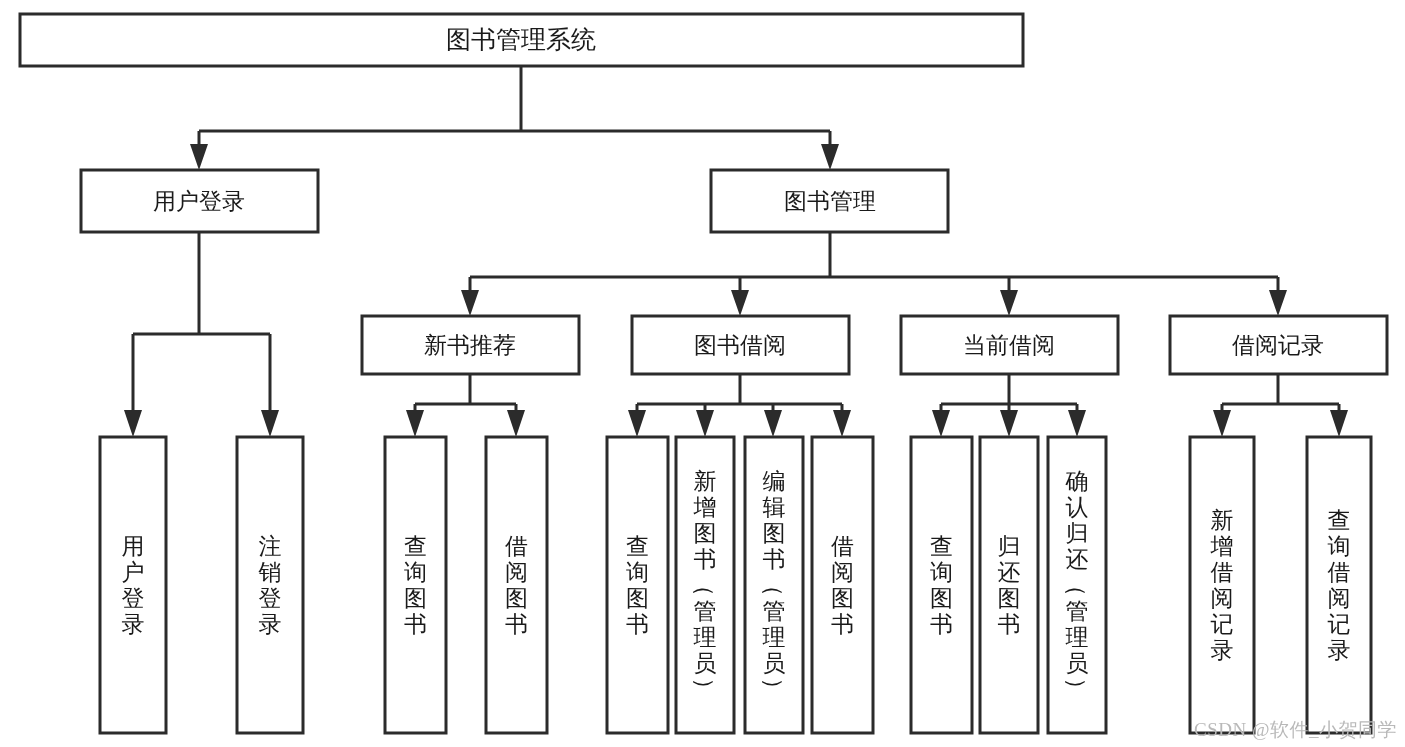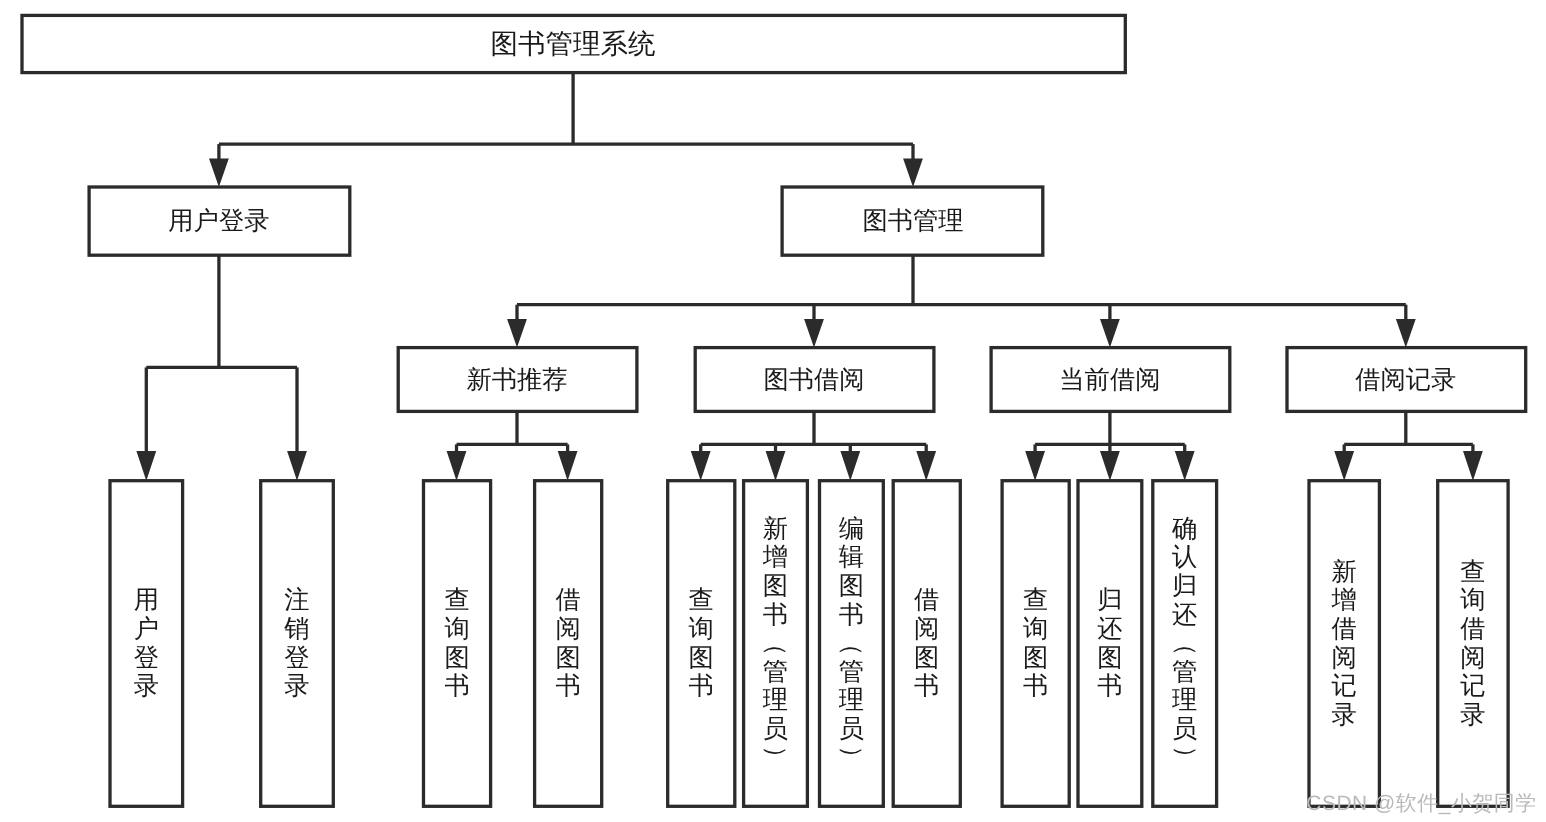--- a/index.html
+++ b/index.html
@@ -73,21 +73,21 @@
     display: block;
   }
   .vlabel span.vchar.rot {
     display: block;
     transform: rotate(90deg);
   }
   #watermark {
     position: absolute;
     right: 8px;
     bottom: 4px;
-    font-family: Liberation Sans, sans-serif;
+    font-family: Liberation Serif, serif;
     font-size: 19px;
     color: #b9b9b9;
     letter-spacing: 0.5px;
     user-select: none;
     white-space: nowrap;
   }
 </style>
 </head>
 <body>
 

